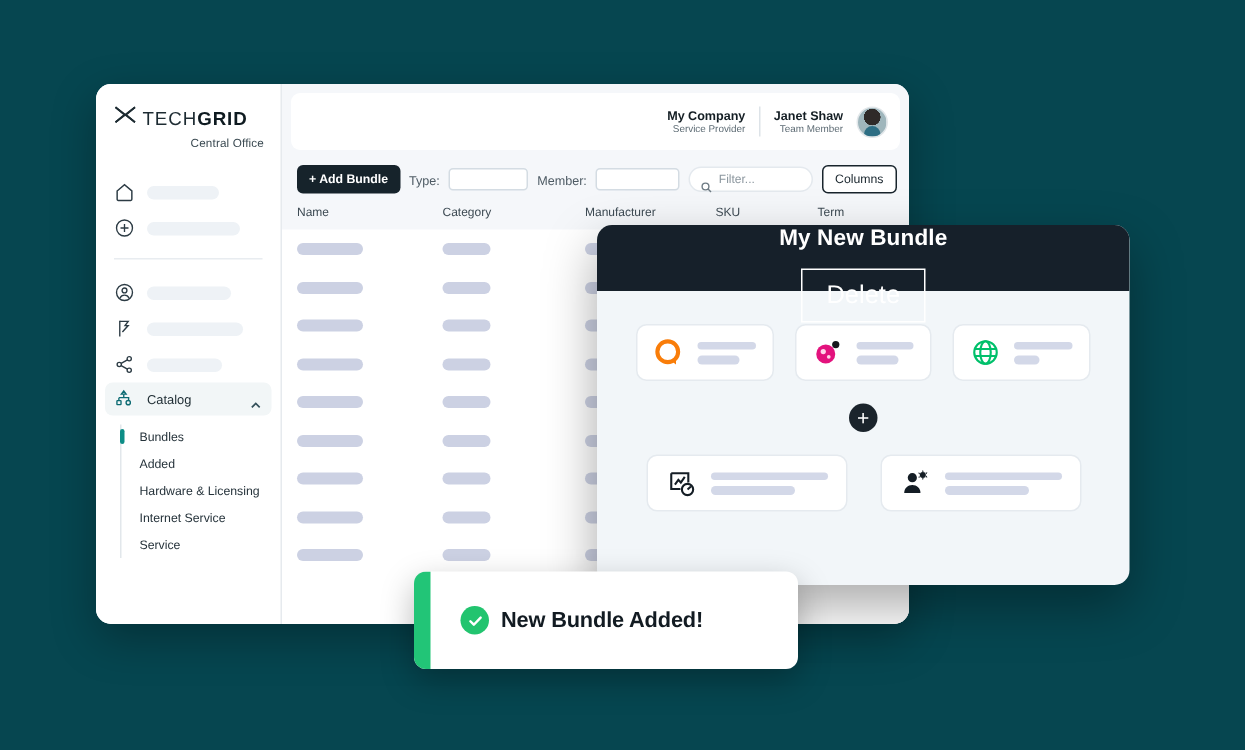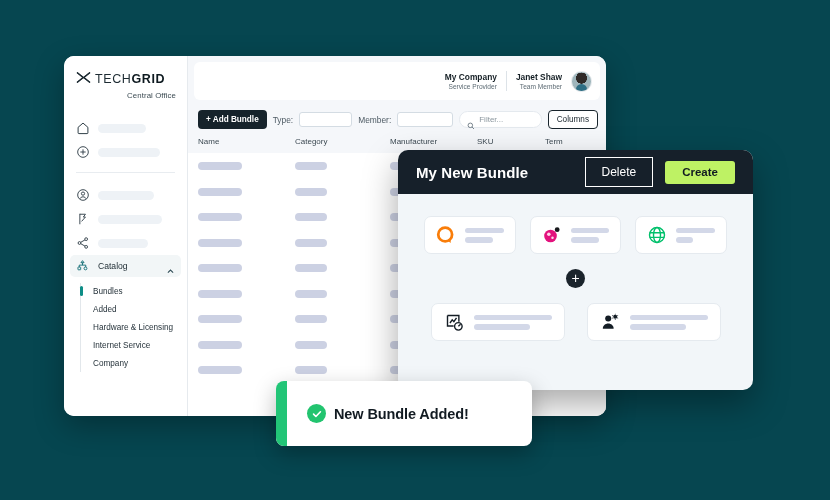--- a/index.html
+++ b/index.html
@@ -219,28 +219,29 @@
     background: #f2f6f9;
     display: flex; flex-direction: column;
   }
   .modal-head {
     background: #16202a;
     height: 44px;
     display: flex; align-items: center;
     padding: 0 18px;
     gap: 12px;
     flex-shrink: 0;
+    flex-direction: column;
   }
   .modal-title {
     font-size: 15px; font-weight: 700; color: #ffffff;
     flex: 1; letter-spacing: 0.1px;
   }
   .btn-del {
     border: 1.8px solid #ffffff; background: transparent;
-    color: #ffffff; font-size: 12px;
+    color: #ffffff; font-size: 17px;
     padding: 7px 16px; border-radius: 0;
     font-family: inherit;
   }
   .btn-create {
     border: none; background: #bef264;
     color: #111b22; font-size: 11.5px; font-weight: 600;
     padding: 5.5px 17px; border-radius: 3px;
     font-family: inherit;
   }
   .modal-body {
@@ -403,21 +404,21 @@
             <path d="M2.5 7.5L6 4l3.5 3.5"></path>
           </svg>
         </span>
       </div>
 
       <div class="sub-list">
         <div class="sub-item active">Bundles</div>
         <div class="sub-item">Added</div>
         <div class="sub-item">Hardware &amp; Licensing</div>
         <div class="sub-item">Internet Service</div>
-        <div class="sub-item">Company</div>
+        <div class="sub-item">Service</div>
       </div>
 
     </nav>
   </aside>
 
   <section class="main">
 
     <header class="topbar">
       <div class="org">
         <div class="org-name">My Company</div>

